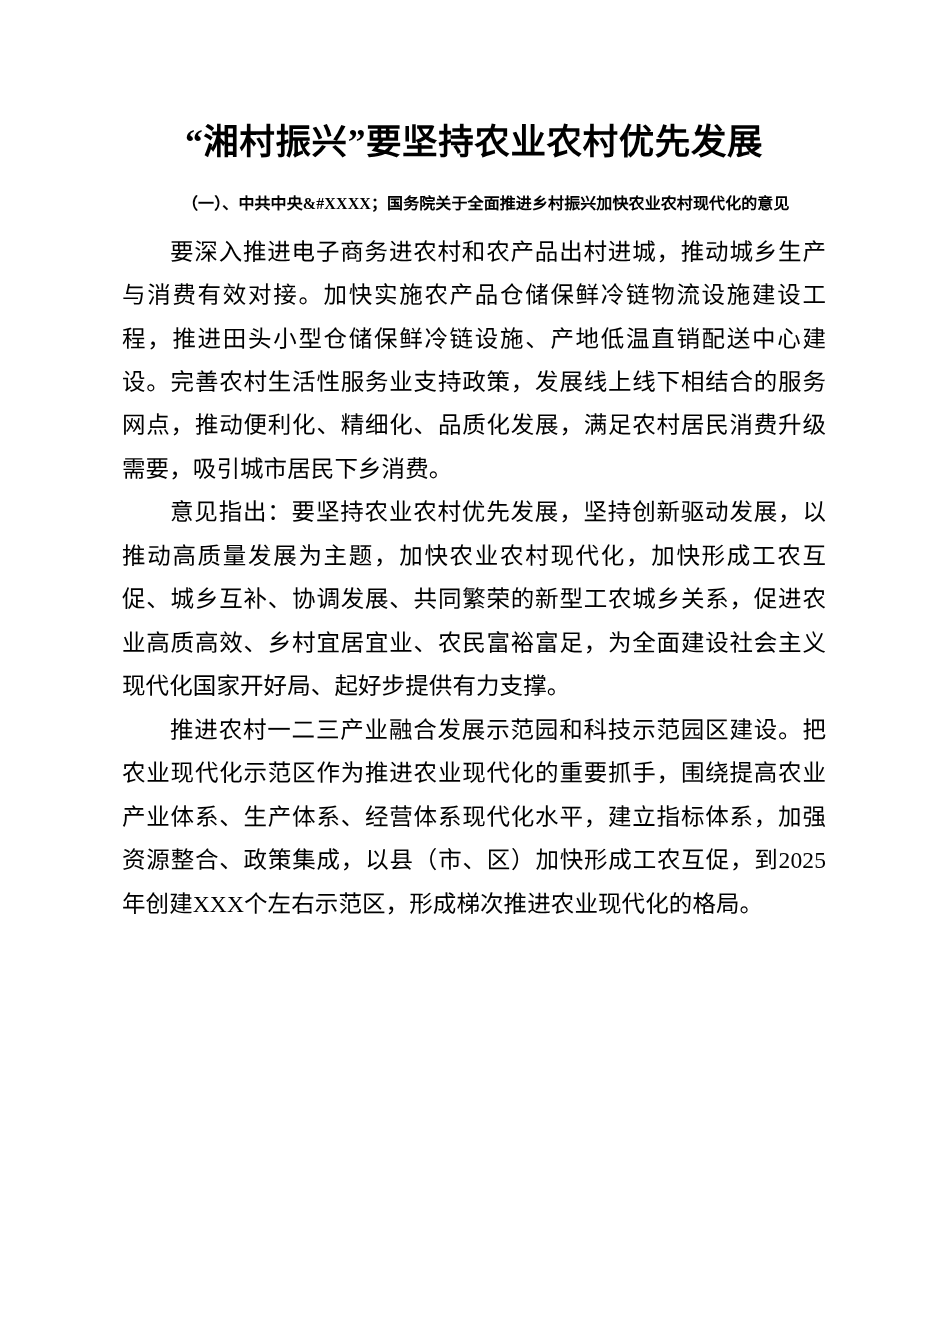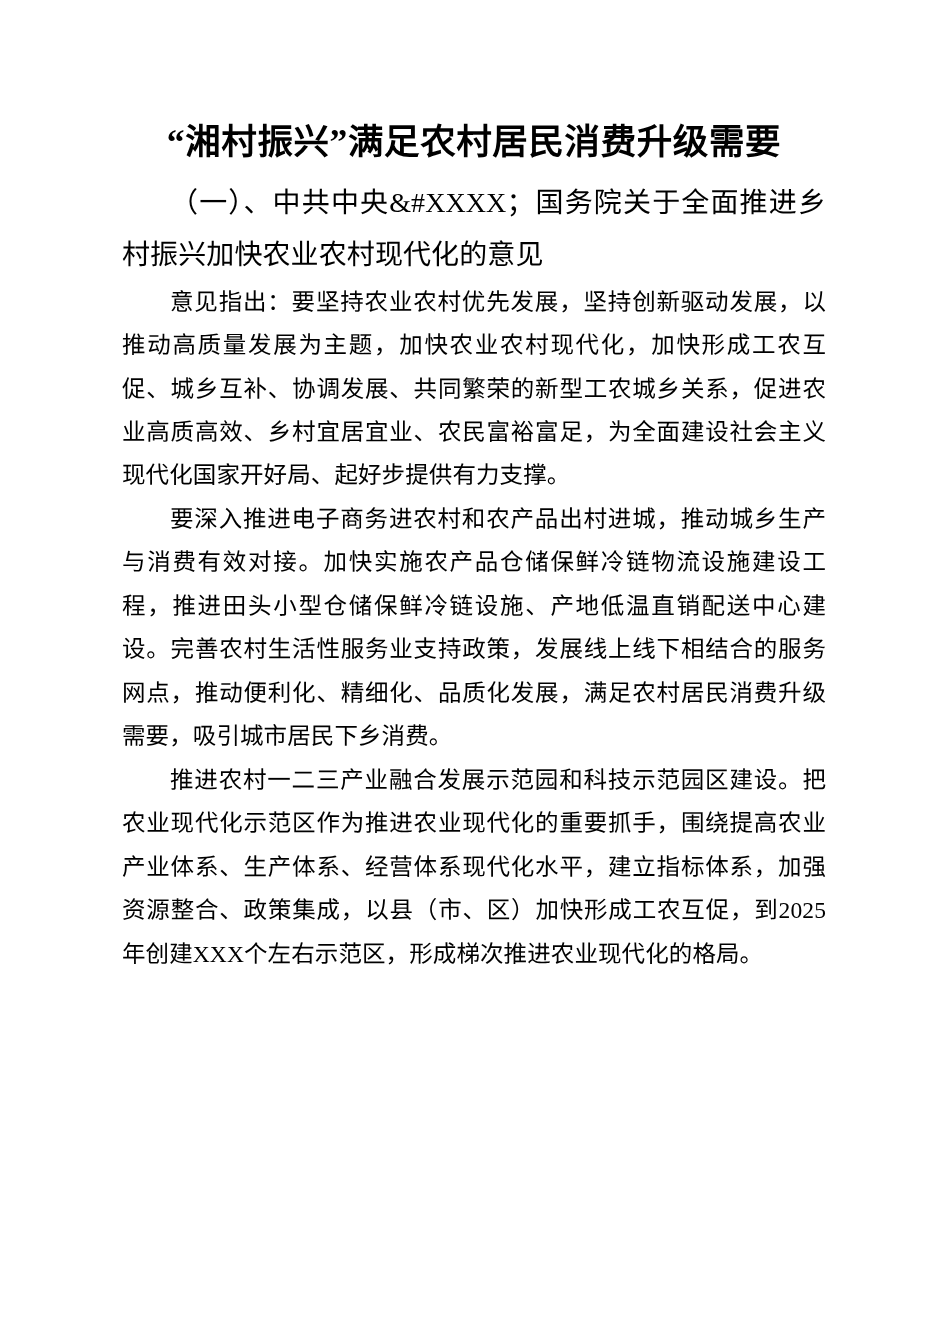--- a/index.html
+++ b/index.html
@@ -45,24 +45,24 @@
     font-size: 24px;
     line-height: 1.52;
     margin: 0 0 3px 0;
     text-indent: 34px;
     letter-spacing: 0.5px;
   }
 
   
   .sub-heading {
     font-family: "Liberation Serif", "DejaVu Serif", serif;
-    font-weight: normal;
-    font-size: 28px;
+    font-weight: bold;
+    font-size: 16px;
     line-height: 1.85;
-    margin: 0;
+    margin: 12px;
     text-indent: 48px;
     text-align: justify;
     text-justify: inter-ideograph;
     letter-spacing: 0.1px;
   }
 
   
   .body-para {
     font-family: "Liberation Serif", "DejaVu Serif", serif;
     font-weight: normal;
@@ -76,29 +76,29 @@
   }
 
   .spacer-sm { height: 4px; }
   .spacer-md { height: 9px; }
 </style>
 </head>
 <body>
 
 <div class="page">
 
-  <h1 class="doc-title">“湘村振兴”满足农村居民消费升级需要</h1>
+  <h1 class="doc-title">“湘村振兴”要坚持农业农村优先发展</h1>
 
   <div class="spacer-sm"></div>
 
 
   <h3 class="sub-heading">（一）、中共中央&amp;#XXXX；国务院关于全面推进乡村振兴加快农业农村现代化的意见</h3>
 
+  <p class="body-para">要深入推进电子商务进农村和农产品出村进城，推动城乡生产与消费有效对接。加快实施农产品仓储保鲜冷链物流设施建设工程，推进田头小型仓储保鲜冷链设施、产地低温直销配送中心建设。完善农村生活性服务业支持政策，发展线上线下相结合的服务网点，推动便利化、精细化、品质化发展，满足农村居民消费升级需要，吸引城市居民下乡消费。</p>
+
   <p class="body-para">意见指出：要坚持农业农村优先发展，坚持创新驱动发展，以推动高质量发展为主题，加快农业农村现代化，加快形成工农互促、城乡互补、协调发展、共同繁荣的新型工农城乡关系，促进农业高质高效、乡村宜居宜业、农民富裕富足，为全面建设社会主义现代化国家开好局、起好步提供有力支撑。</p>
-
-  <p class="body-para">要深入推进电子商务进农村和农产品出村进城，推动城乡生产与消费有效对接。加快实施农产品仓储保鲜冷链物流设施建设工程，推进田头小型仓储保鲜冷链设施、产地低温直销配送中心建设。完善农村生活性服务业支持政策，发展线上线下相结合的服务网点，推动便利化、精细化、品质化发展，满足农村居民消费升级需要，吸引城市居民下乡消费。</p>
 
   <p class="body-para">推进农村一二三产业融合发展示范园和科技示范园区建设。把农业现代化示范区作为推进农业现代化的重要抓手，围绕提高农业产业体系、生产体系、经营体系现代化水平，建立指标体系，加强资源整合、政策集成，以县（市、区）加快形成工农互促，到2025年创建XXX个左右示范区，形成梯次推进农业现代化的格局。</p>
 
   <div class="spacer-md"></div>
 
 
 </div>
 
 </body></html>

